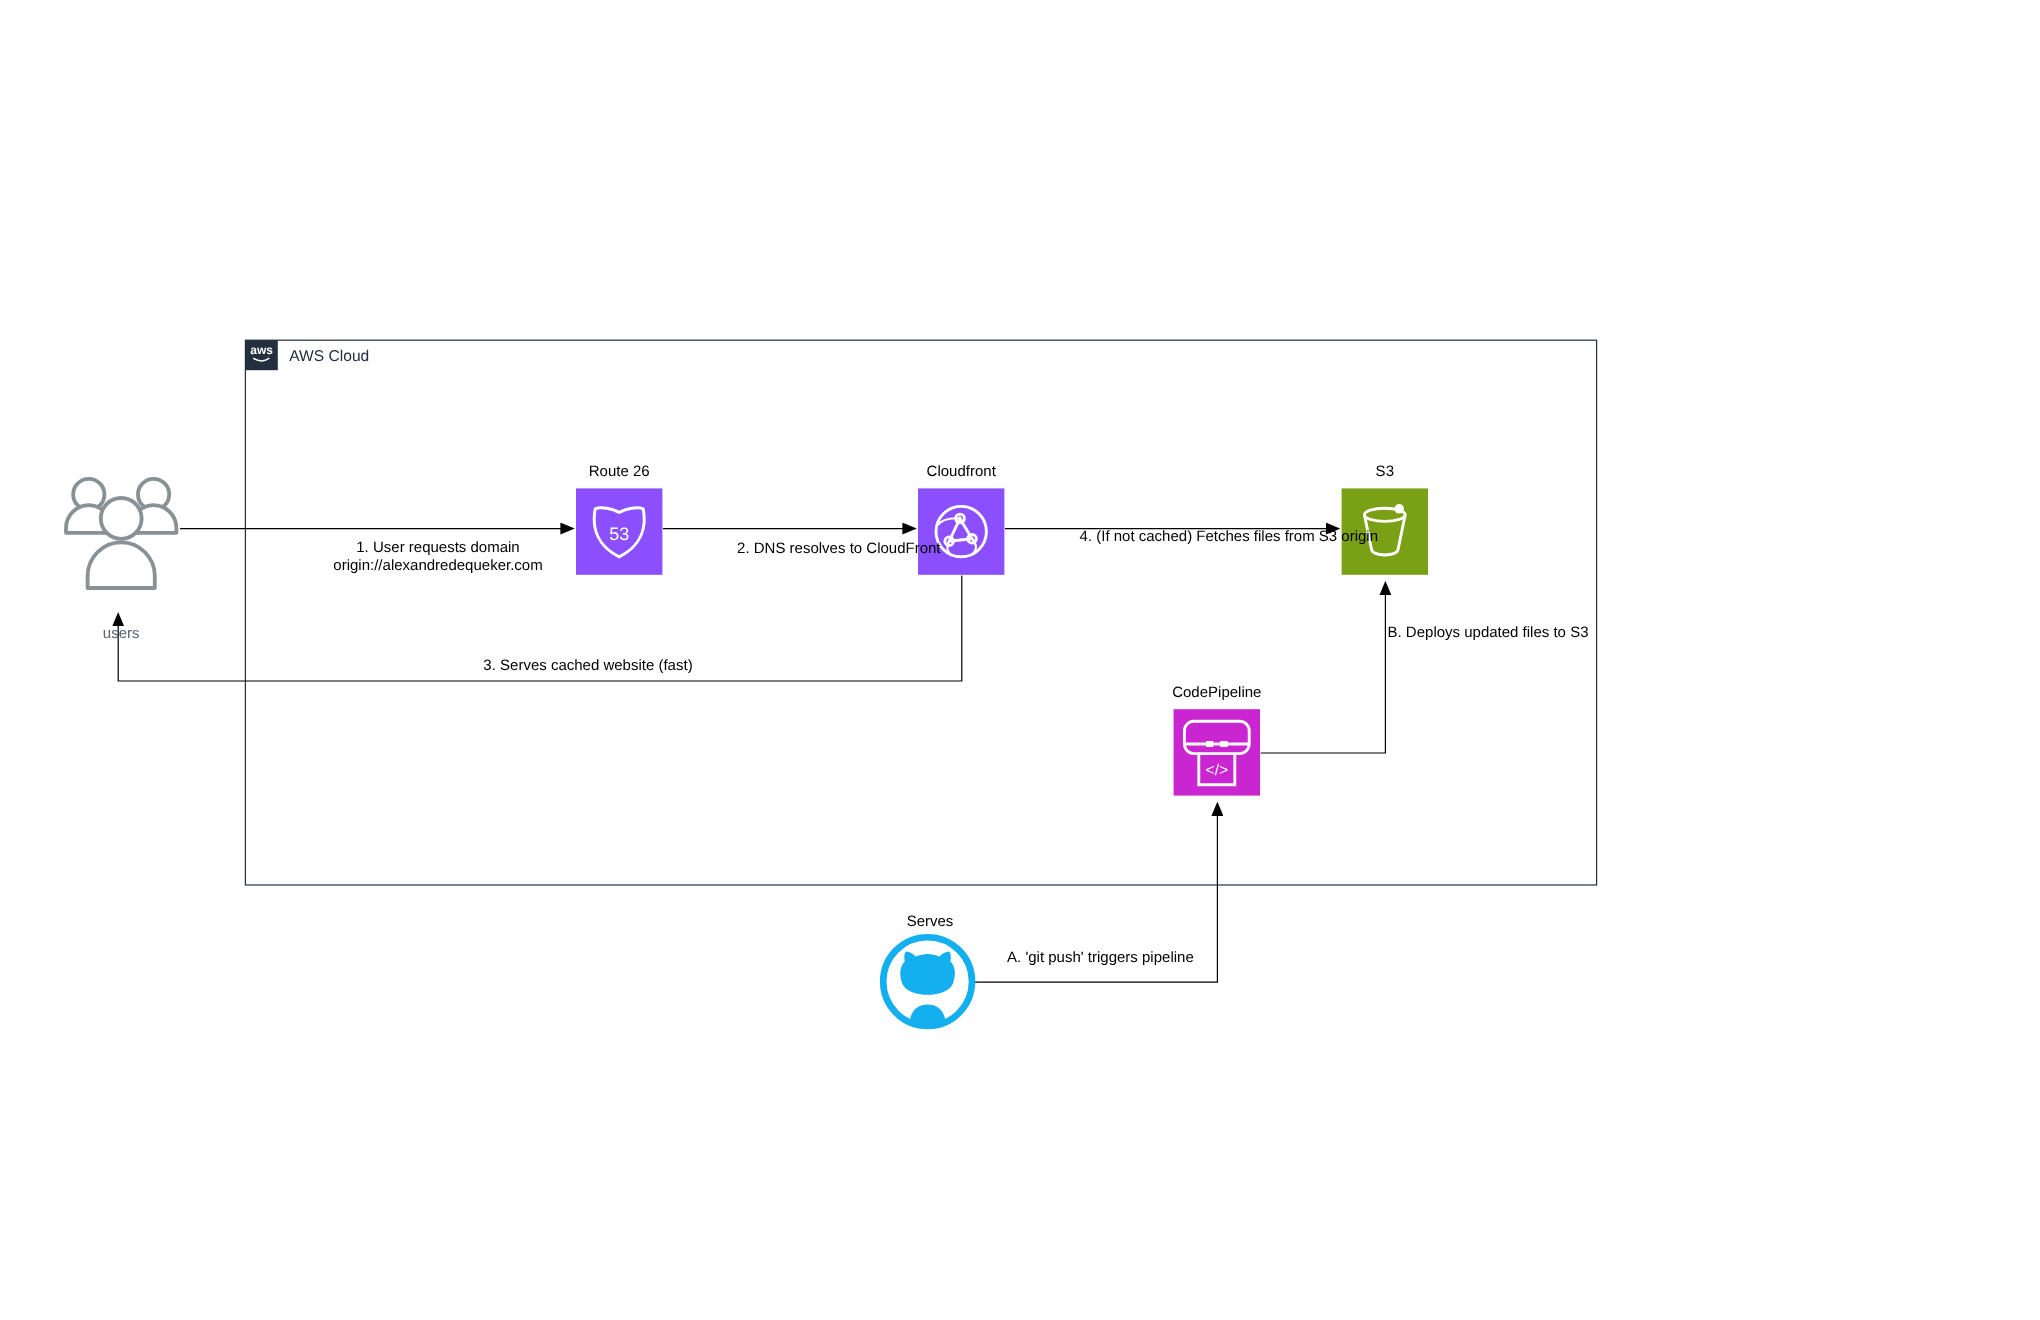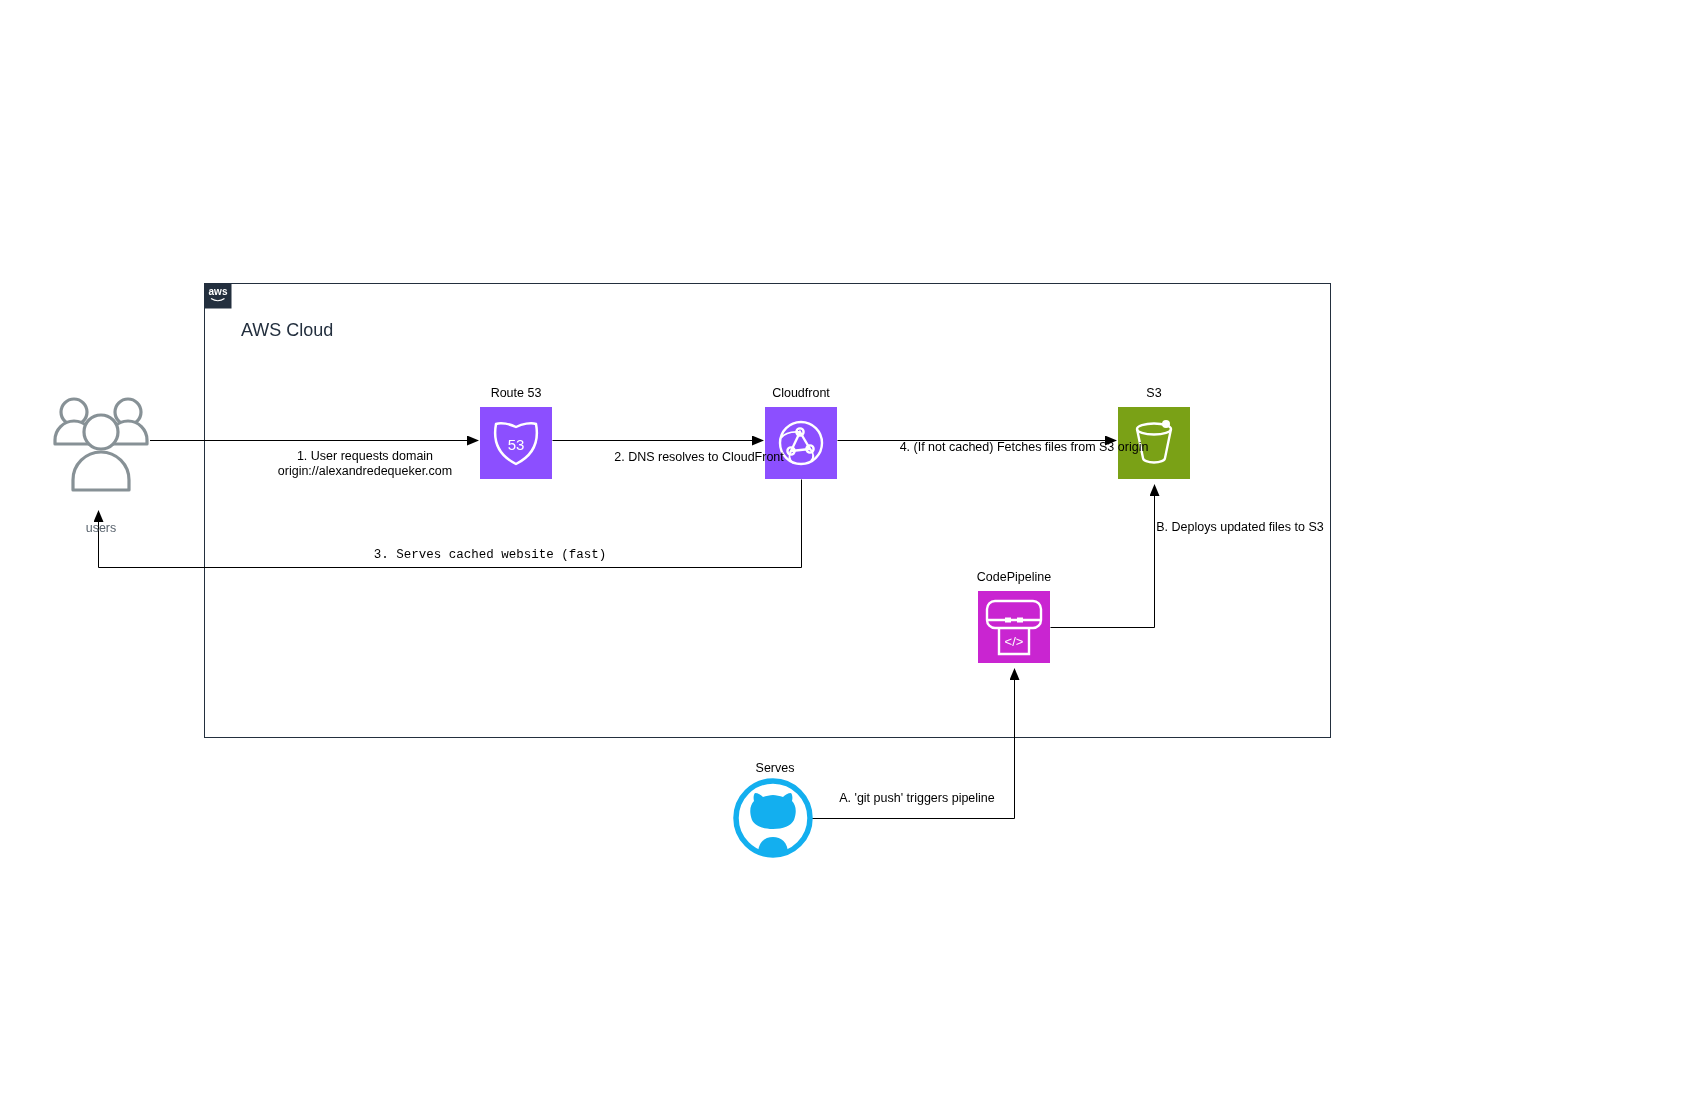--- a/index.html
+++ b/index.html
@@ -7,21 +7,21 @@
     position:relative;width:1700px;height:1100px;background:#ffffff;
     font-family:"Liberation Sans",sans-serif;overflow:hidden;
   }
   .layer{position:absolute;left:0;top:0;}
   .lbl{
     position:absolute;transform:translate(-50%,-50%);
     font-size:12.5px;color:#000;white-space:nowrap;text-align:center;line-height:15px;
   }
   .lbl-gray{color:#5a646e;}
   .aws-label{
-    position:absolute;left:241px;top:289px;font-size:18px;color:#232F3E;white-space:nowrap;margin-top:31px;
+    position:absolute;left:241px;top:289px;font-size:13px;color:#232F3E;white-space:nowrap;
   }
   svg text{font-family:"Liberation Sans",sans-serif;}
 </style>
 </head>
 <body>
 
 <div class="stage">
 
   <svg class="layer" width="1700" height="1100" viewBox="0 0 1700 1100">
     <defs>
@@ -97,38 +97,38 @@
       <circle cx="0" cy="0" r="37" fill="#ffffff" stroke-width="5.5" stroke="#13AFEF"></circle>
       <path d="M -21,2 C -24,-6 -23,-13 -19,-17 C -20,-21 -19,-24 -18,-25 C -15,-25 -12,-23 -10,-21 C -7,-22 -3,-23 0,-23 C 3,-23 7,-22 10,-21 C 12,-23 15,-25 18,-25 C 19,-24 20,-21 19,-17 C 23,-13 24,-6 21,2 C 18,8 10,11 0,11 C -10,11 -18,8 -21,2 Z"></path>
       <path d="M -15,36 C -15,24 -8,19 0,19 C 8,19 15,24 15,36 Z"></path>
     </g>
   </svg>
 
   <div class="aws-label">AWS Cloud</div>
 
   <div class="lbl lbl-gray" style="left:101px;top:528px;">users</div>
 
-  <div class="lbl" style="left:516px;top:393px;">Route 53</div>
+  <div class="lbl" style="left:516px;top:393px;">Route 26</div>
 
   <div class="lbl" style="left:801px;top:393px;">Cloudfront</div>
 
   <div class="lbl" style="left:1154px;top:393px;">S3</div>
 
   <div class="lbl" style="left:1014px;top:577px;">CodePipeline</div>
 
   <div class="lbl" style="left:775px;top:768px;">Serves</div>
 
   <div class="lbl" style="left:365px;top:464px;text-align:center;">
     <div>1. User requests domain</div>
     <div>origin://alexandredequeker.com</div>
   </div>
 
   <div class="lbl" style="left:699px;top:457px;">2. DNS resolves to CloudFront</div>
 
   <div class="lbl" style="left:984px;top:447px;margin-left:40px;">4. (If not cached) Fetches files from S3 origin</div>
 
-  <div class="lbl" style="left:490px;top:555px;font-family:Liberation Mono, monospace;">3. Serves cached website (fast)</div>
+  <div class="lbl" style="left:490px;top:555px;">3. Serves cached website (fast)</div>
 
   <div class="lbl" style="left:1240px;top:527px;">B. Deploys updated files to S3</div>
 
   <div class="lbl" style="left:917px;top:798px;">A. 'git push' triggers pipeline</div>
 
 </div>
 
 </body></html>

